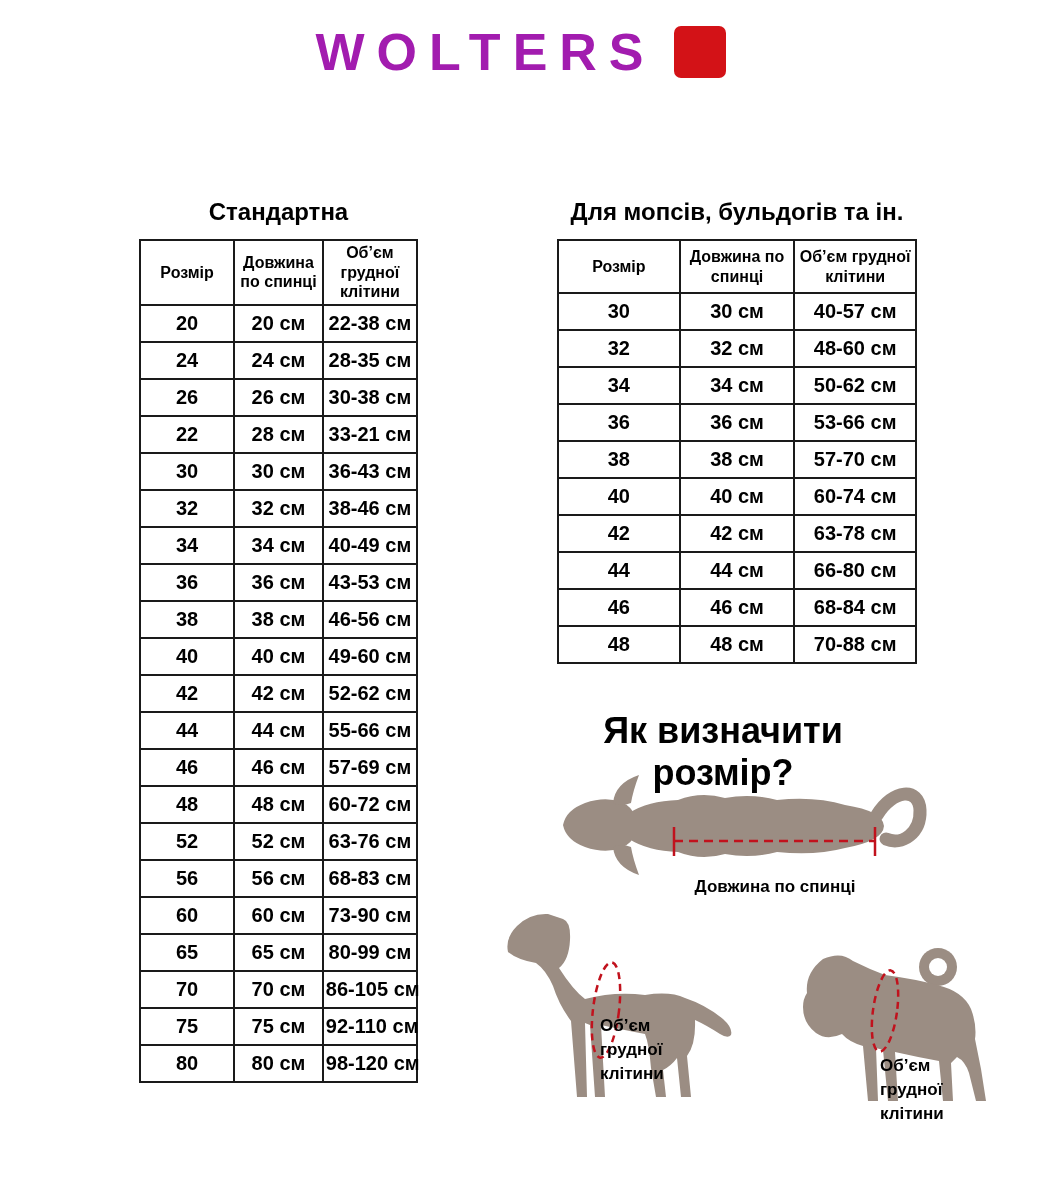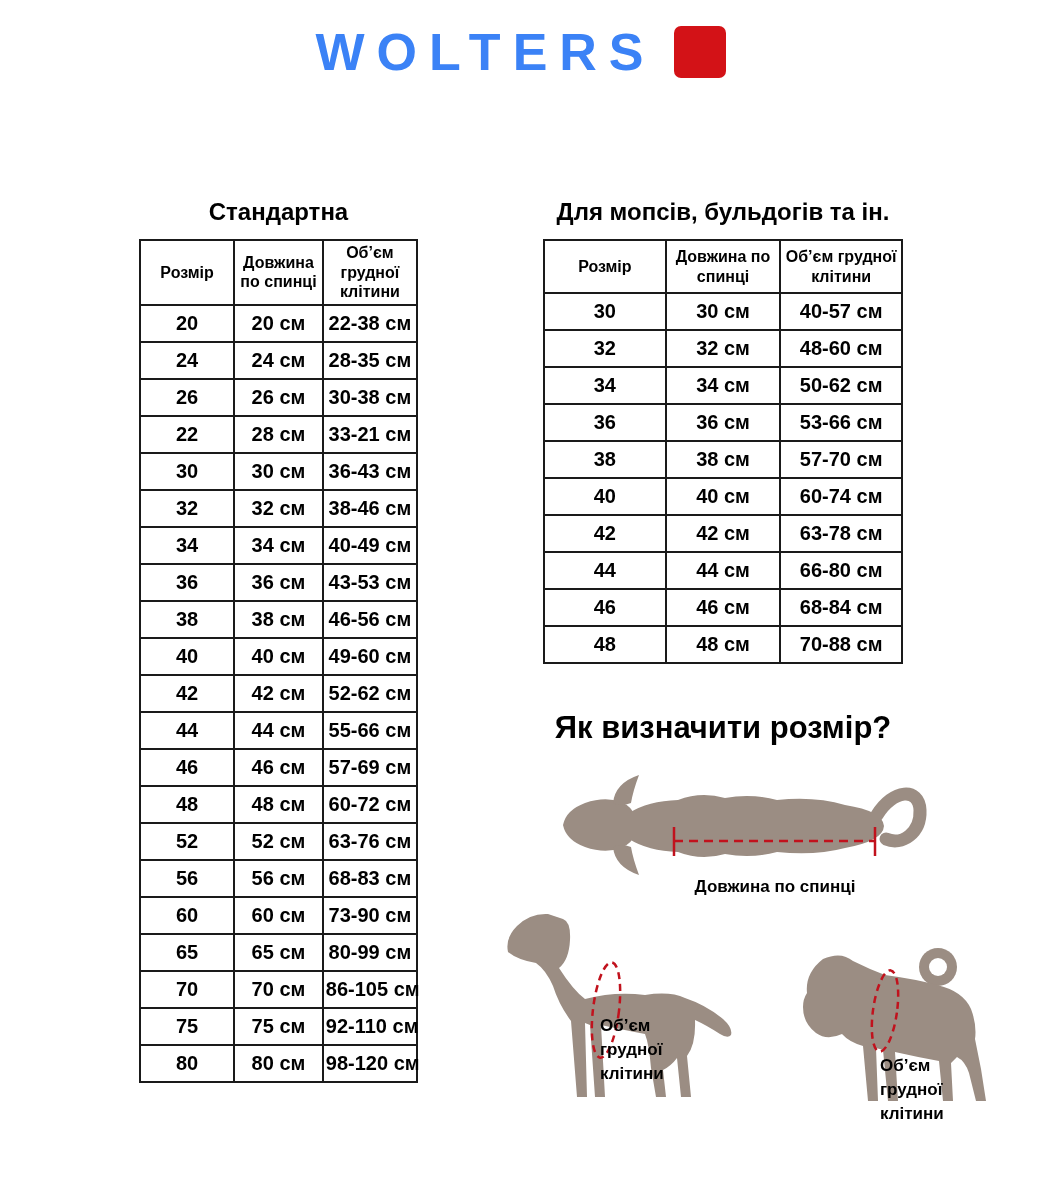--- a/index.html
+++ b/index.html
@@ -8,53 +8,53 @@
     position:relative; width:1041px; height:1200px; background:#fff;
     font-family:"Liberation Sans", sans-serif; color:#000; overflow:hidden;
   }
   
   .logo-row {
     position:absolute; top:26px; left:0; width:100%;
     display:flex; justify-content:center; align-items:center; gap:18px;
   }
   .logo-text {
     font-size:52px; font-weight:bold; letter-spacing:12px;
-    color:#3b82f6; line-height:1;
+    color:#a21caf; line-height:1;
   }
   .logo-square {
     width:52px; height:52px; background:#d31217; border-radius:7px;
   }
   .main-title {
     position:absolute; top:103px; left:0; width:100%;
     text-align:center; font-size:40px; font-weight:bold; letter-spacing:-1px;
   }
   
   .col { position:absolute; top:196px; }
   .col-left  { left:103px; width:315px;padding-left:36px; }
-  .col-right { left:543px; width:360px; }
+  .col-right { left:557px; width:360px; }
   .col-title {
     height:43px; text-align:center; font-size:24px; font-weight:bold;
     line-height:32px;
   }
   table.size-table {
     width:100%; border-collapse:collapse; table-layout:fixed;
   }
   .size-table th, .size-table td {
     border:2px solid #1a1a1a; text-align:center; vertical-align:middle;
     font-weight:bold; white-space:nowrap;
   }
   .size-table th {
     font-size:16px; line-height:1.22; height:53px; padding:2px 3px;
     white-space:normal;
   }
   .size-table td { font-size:20px; height:37px; padding:0 2px; }
   
   .guide-title {
     position:absolute; left:543px; top:710px; width:360px;
-    text-align:center; font-size:31px; font-weight:bold;
+    text-align:center; font-size:36px; font-weight:bold;
   }
   .svg-abs { position:absolute; }
   .back-label {
     position:absolute; left:600px; top:877px; width:350px;
     text-align:center; font-size:17px; font-weight:bold;
   }
   .chest-label {
     position:absolute; font-size:17px; font-weight:bold; line-height:24px;
   }
   .chest-label-1 { left:600px; top:1014px; }

